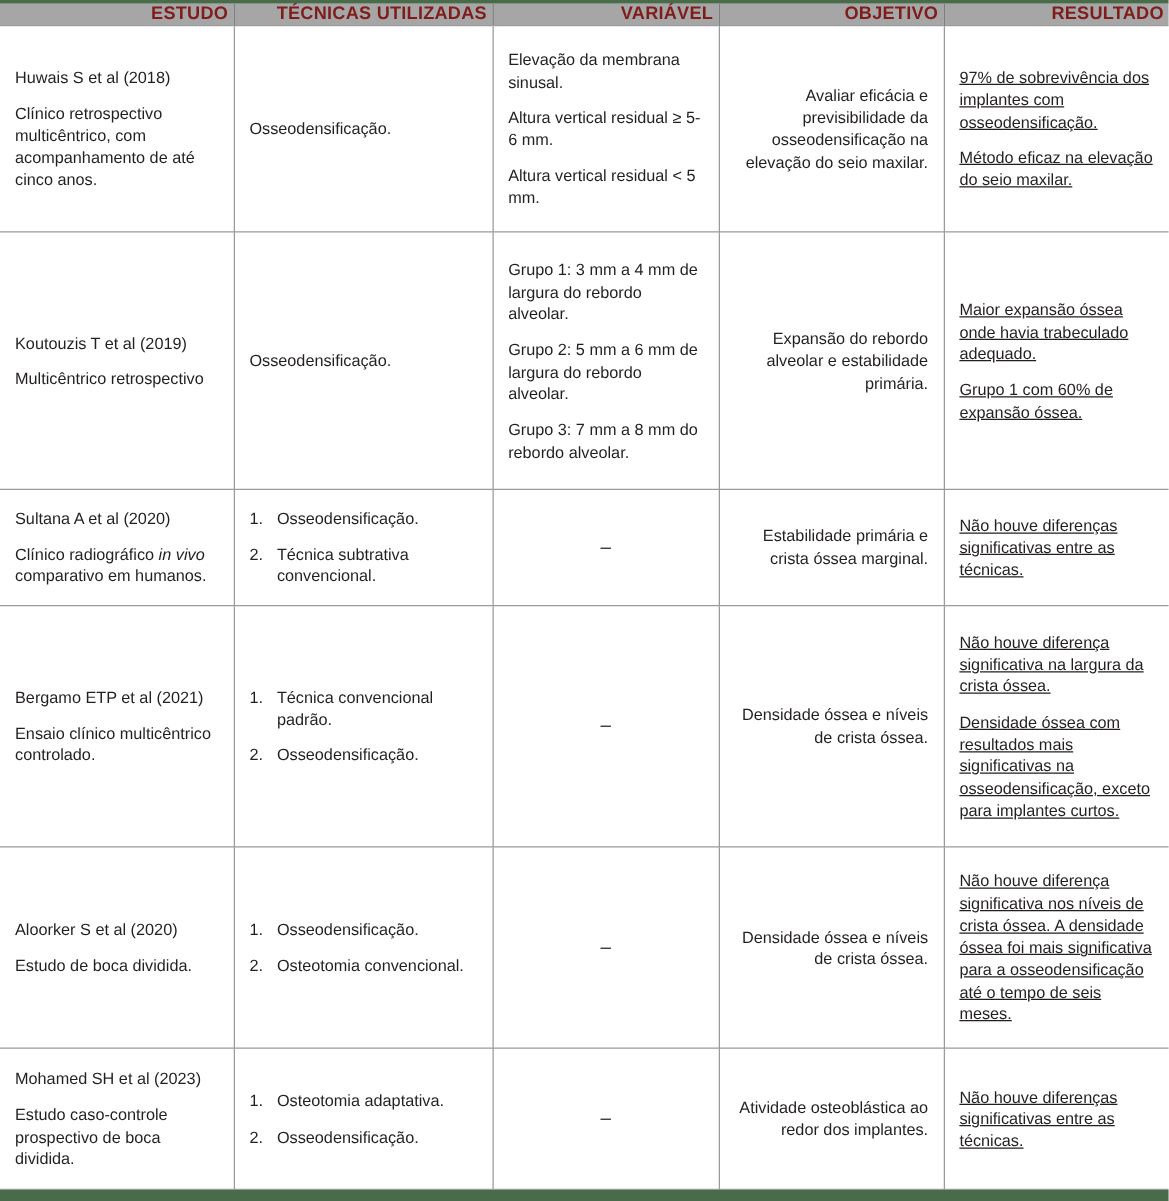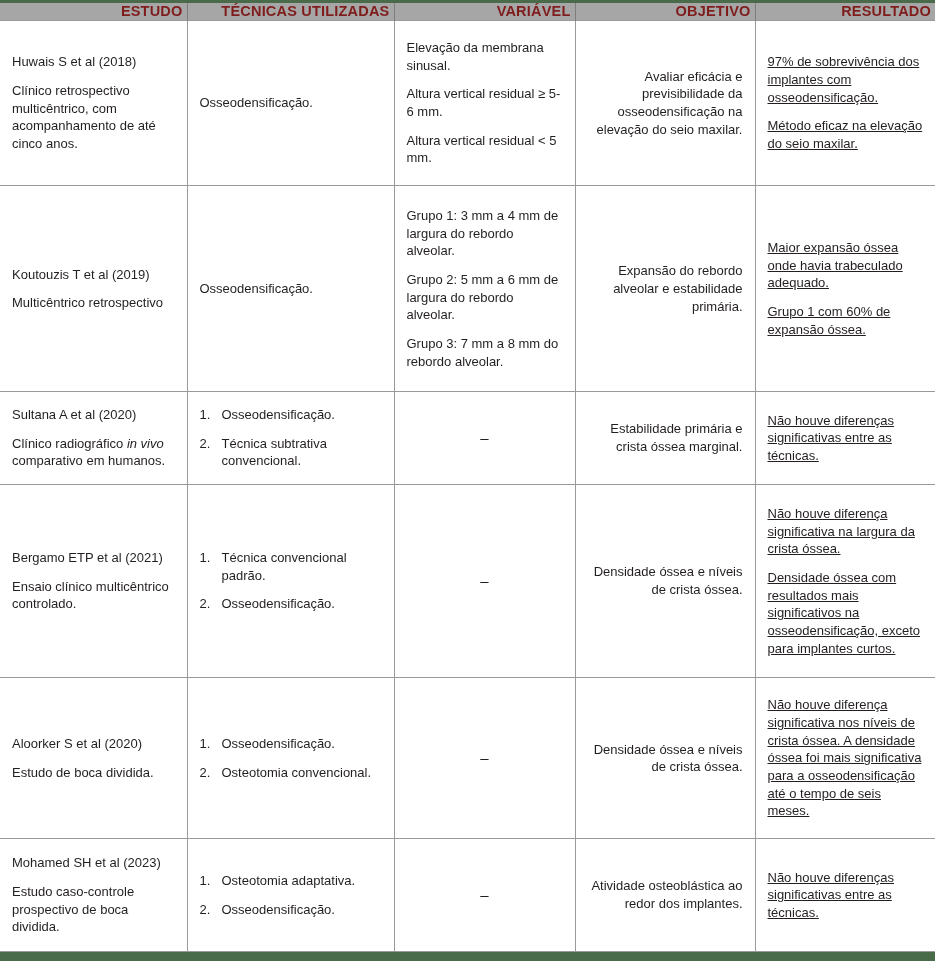--- a/index.html
+++ b/index.html
@@ -213,21 +213,21 @@
               <li><span class="num">1.</span><span>Técnica convencional padrão.</span></li>
               <li><span class="num">2.</span><span>Osseodensificação.</span></li>
             </ol>
           </td>
           <td class="col-variavel dash">–</td>
           <td class="col-objetivo">
             <div class="para">Densidade óssea e níveis de crista óssea.</div>
           </td>
           <td class="col-resultado">
             <div class="para">Não houve diferença significativa na largura da crista óssea.</div>
-            <div class="para">Densidade óssea com resultados mais significativos na osseodensificação, exceto para implantes curtos.</div>
+            <div class="para">Densidade óssea com resultados mais significativas na osseodensificação, exceto para implantes curtos.</div>
           </td>
         </tr>
         <tr>
           <td class="col-estudo">
             <div class="para">Aloorker S et al (2020)</div>
             <div class="para">Estudo de boca dividida.</div>
           </td>
           <td class="col-tecnicas">
             <ol class="numlist">
               <li><span class="num">1.</span><span>Osseodensificação.</span></li>

